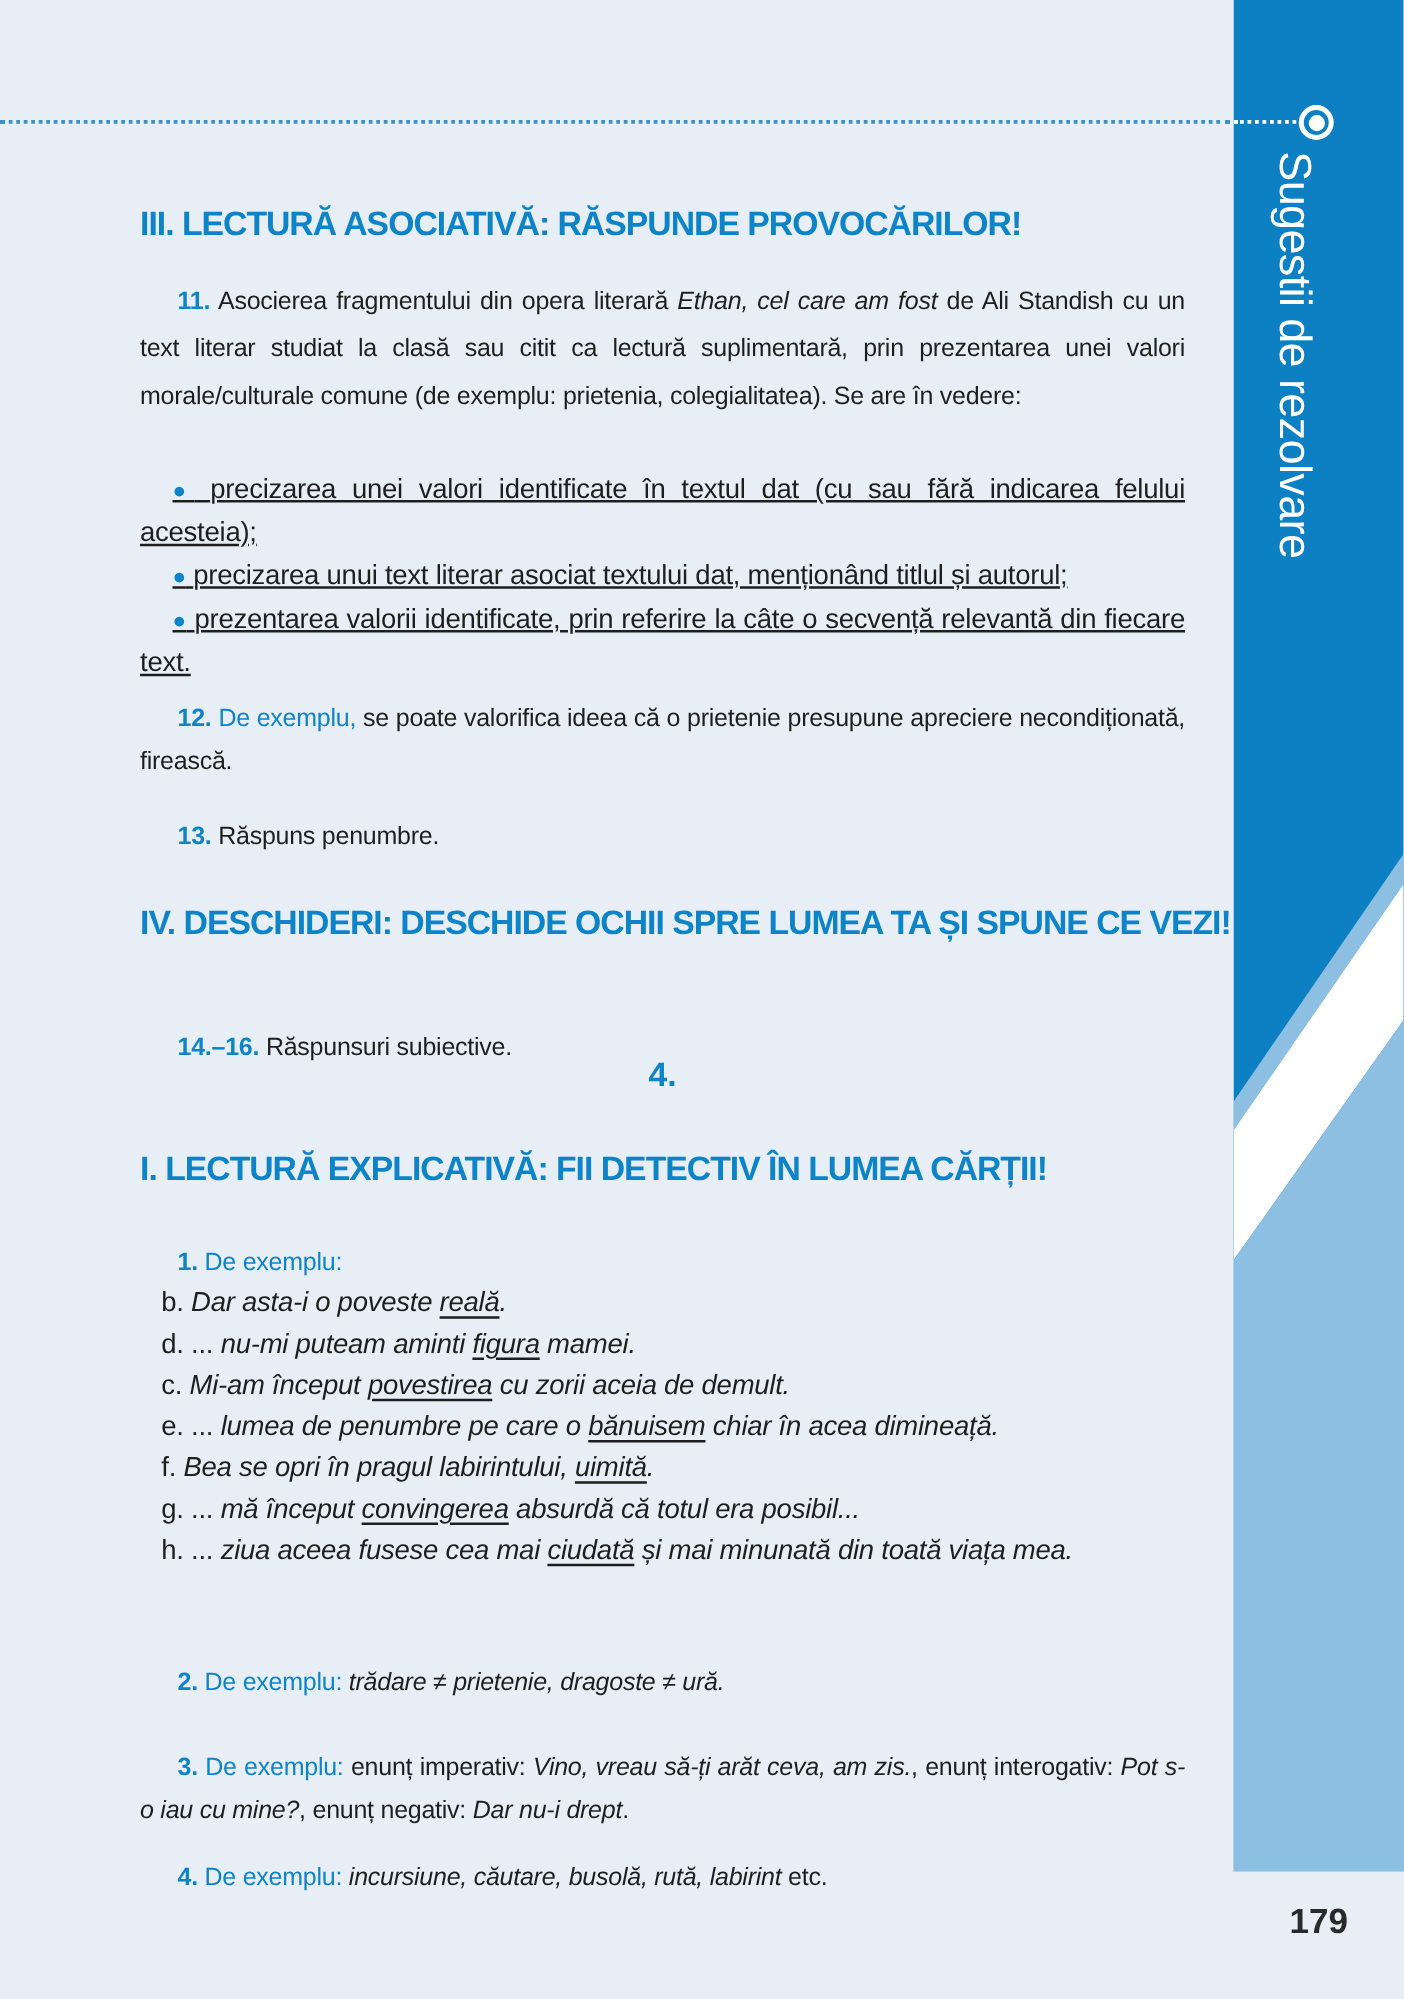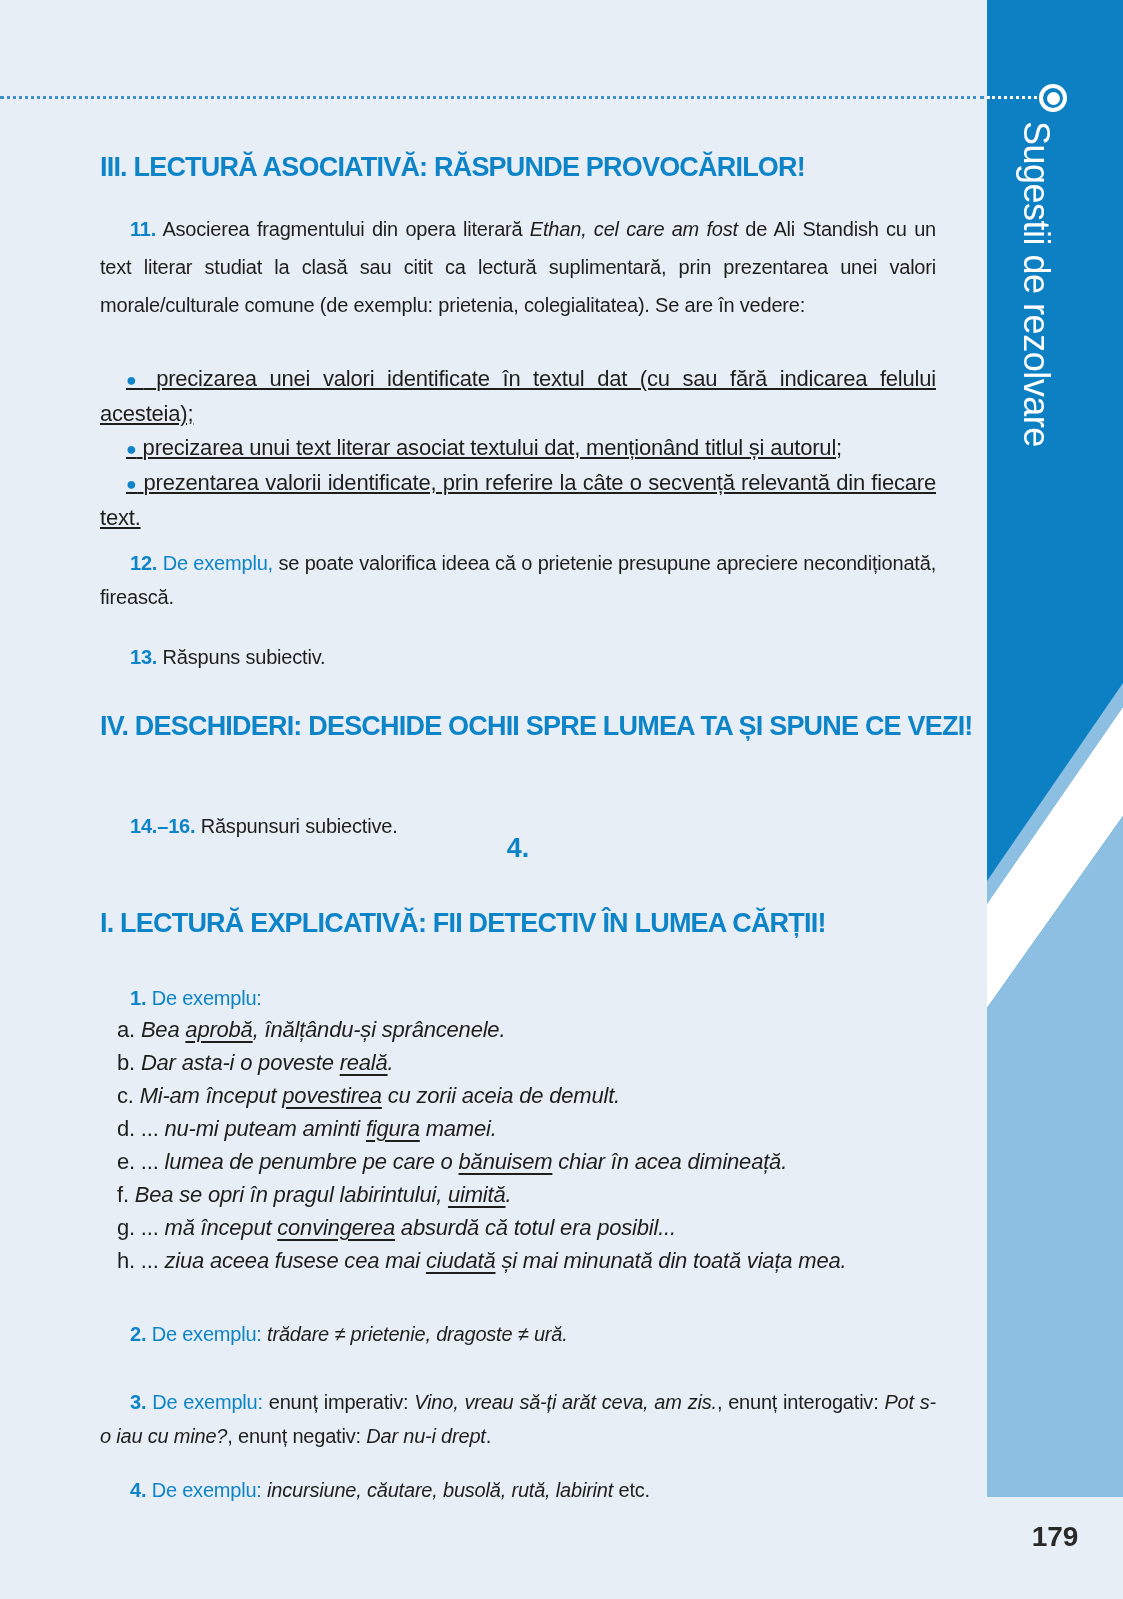--- a/index.html
+++ b/index.html
@@ -25,21 +25,21 @@
   .target { position:absolute; top:84px; left:52px; width:28px; height:28px;
             border:4px solid #ffffff; border-radius:50%; box-sizing:border-box; z-index:5; }
   .target-dot { position:absolute; top:50%; left:50%; width:13px; height:13px; margin:-6.5px 0 0 -6.5px;
                 background:#ffffff; border-radius:50%; }
   .band-title { position:absolute; top:121px; left:28px; z-index:5;
                 writing-mode:vertical-rl; text-orientation:sideways;
                 color:#ffffff; font-size:36px; font-weight:400; letter-spacing:-0.5px; white-space:nowrap; }
 
   
   .content { position:absolute; left:100px; top:0; width:836px; }
-  .content > div, .content > p { position:absolute; left:0; width:100%; margin:0; }
+  .content > div, .content > p { position:absolute; left:0; width:100%; margin:12px; }
 
   .hd { color:#0e84c8; font-weight:700; font-size:27px; letter-spacing:-0.8px; white-space:nowrap; }
   .h3 { top:152px; } .h4 { top:711px; } .h1 { top:908px; }
 
   .p  { font-size:20px; letter-spacing:-0.2px; line-height:34px; text-align:justify; }
   .p11 { top:210px; line-height:38px; text-indent:30px; }
   .bullets { top:362px; }
   .bullets p { margin:0; font-size:22px; letter-spacing:-0.2px; line-height:34px; text-align:justify; text-indent:26px;text-decoration:underline; }
   .p12 { top:546px; text-indent:30px; }
   .p13 { top:640px; text-indent:30px; text-align:left; }
@@ -87,37 +87,36 @@
     <p class="p p11"><span class="num">11.</span> <span>Asocierea fragmentului din opera literară </span><span class="it">Ethan, cel care am fost</span><span> de Ali Standish cu un text literar studiat la clasă sau citit ca lectură suplimentară, prin prezentarea unei valori morale/culturale comune (de exemplu: prietenia, colegialitatea). Se are în vedere:</span></p>
 
     <div class="bullets">
       <p><span class="dot">●</span> <span>precizarea unei valori identificate în textul dat (cu sau fără indicarea felului acesteia);</span></p>
       <p><span class="dot">●</span> <span>precizarea unui text literar asociat textului dat, menționând titlul și autorul;</span></p>
       <p><span class="dot">●</span> <span>prezentarea valorii identificate, prin referire la câte o secvență relevantă din fiecare text.</span></p>
     </div>
 
     <p class="p p12"><span class="num">12.</span> <span class="blue">De exemplu,</span><span> se poate valorifica ideea că o prietenie presupune apreciere necondiționată, firească.</span></p>
 
-    <p class="p p13"><span class="num">13.</span> <span>Răspuns subiectiv.</span></p>
+    <p class="p p13"><span class="num">13.</span> <span>Răspuns penumbre.</span></p>
 
     <div class="hd h4">IV. DESCHIDERI: DESCHIDE OCHII SPRE LUMEA TA ȘI SPUNE CE VEZI!</div>
 
     <p class="p p1416"><span class="num">14.–16.</span> <span>Răspunsuri subiective.</span></p>
 
     <div class="div4">4.</div>
 
     <div class="hd h1">I. LECTURĂ EXPLICATIVĂ: FII DETECTIV ÎN LUMEA CĂRȚII!</div>
 
     <p class="p ex1"><span class="num">1.</span> <span class="blue">De exemplu:</span></p>
 
     <div class="items">
-      <p><span>a. </span><span class="it">Bea </span><span class="un">aprobă</span><span class="it">, înălțându-și sprâncenele.</span></p>
       <p><span>b. </span><span class="it">Dar asta-i o poveste </span><span class="un">reală</span><span class="it">.</span></p>
+      <p><span>d. ... </span><span class="it">nu-mi puteam aminti </span><span class="un">figura</span><span class="it"> mamei.</span></p>
       <p><span>c. </span><span class="it">Mi-am început </span><span class="un">povestirea</span><span class="it"> cu zorii aceia de demult.</span></p>
-      <p><span>d. ... </span><span class="it">nu-mi puteam aminti </span><span class="un">figura</span><span class="it"> mamei.</span></p>
       <p><span>e. ... </span><span class="it">lumea de penumbre pe care o </span><span class="un">bănuisem</span><span class="it"> chiar în acea dimineață.</span></p>
       <p><span>f. </span><span class="it">Bea se opri în pragul labirintului, </span><span class="un">uimită</span><span class="it">.</span></p>
       <p><span>g. ... </span><span class="it">mă început </span><span class="un">convingerea</span><span class="it"> absurdă că totul era posibil...</span></p>
       <p><span>h. ... </span><span class="it">ziua aceea fusese cea mai </span><span class="un">ciudată</span><span class="it"> și mai minunată din toată viața mea.</span></p>
     </div>
 
     <p class="p ex2"><span class="num">2.</span> <span class="blue">De exemplu:</span> <span class="it">trădare ≠ prietenie, dragoste ≠ ură.</span></p>
 
     <p class="p ex3"><span class="num">3.</span> <span class="blue">De exemplu:</span> <span>enunț imperativ: </span><span class="it">Vino, vreau să-ți arăt ceva, am zis.</span><span>, enunț interogativ: </span><span class="it">Pot s-o iau cu mine?</span><span>, enunț negativ: </span><span class="it">Dar nu-i drept</span><span>.</span></p>
 

